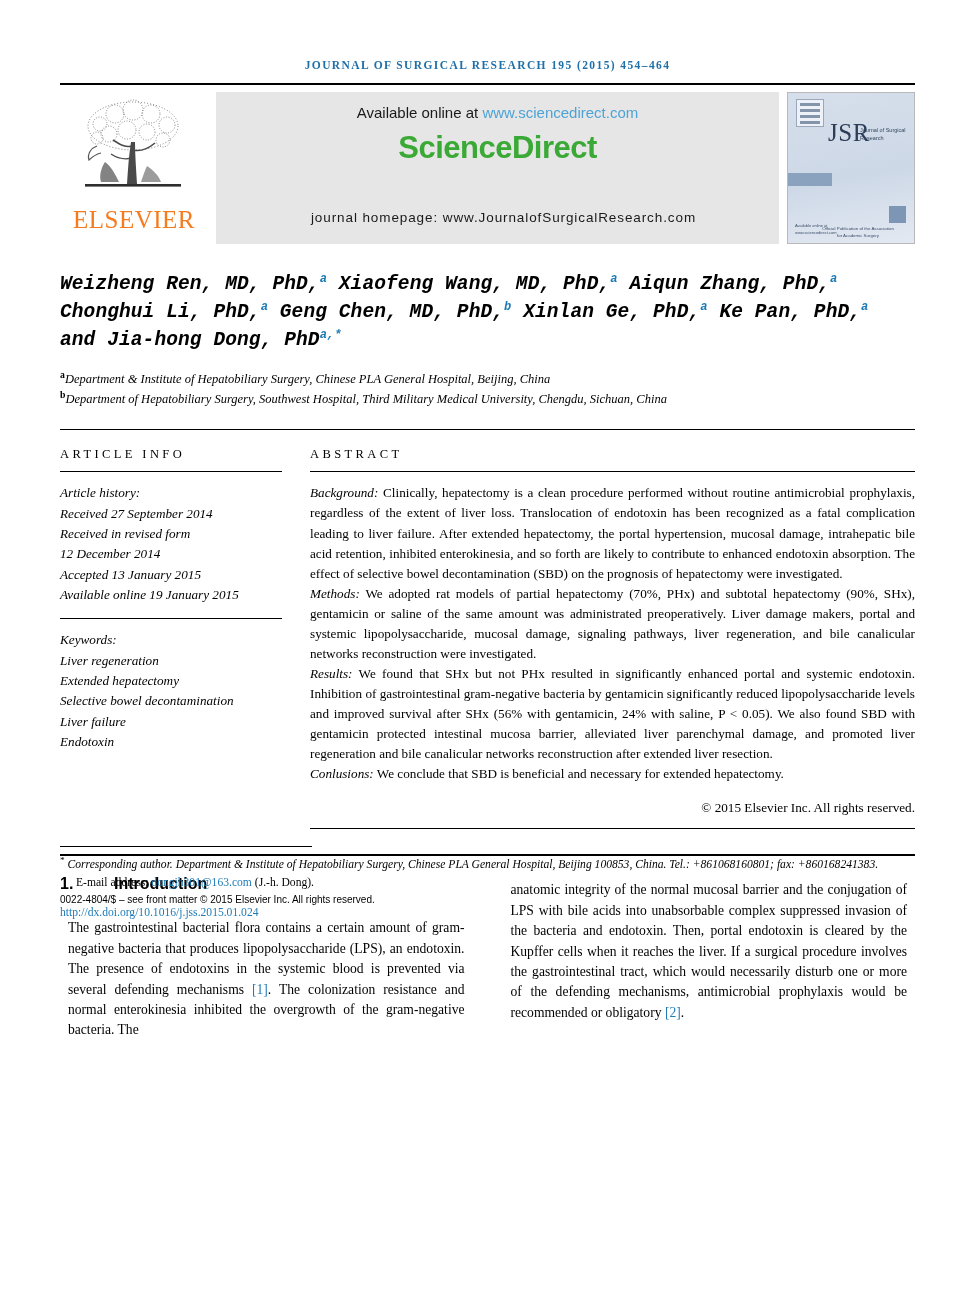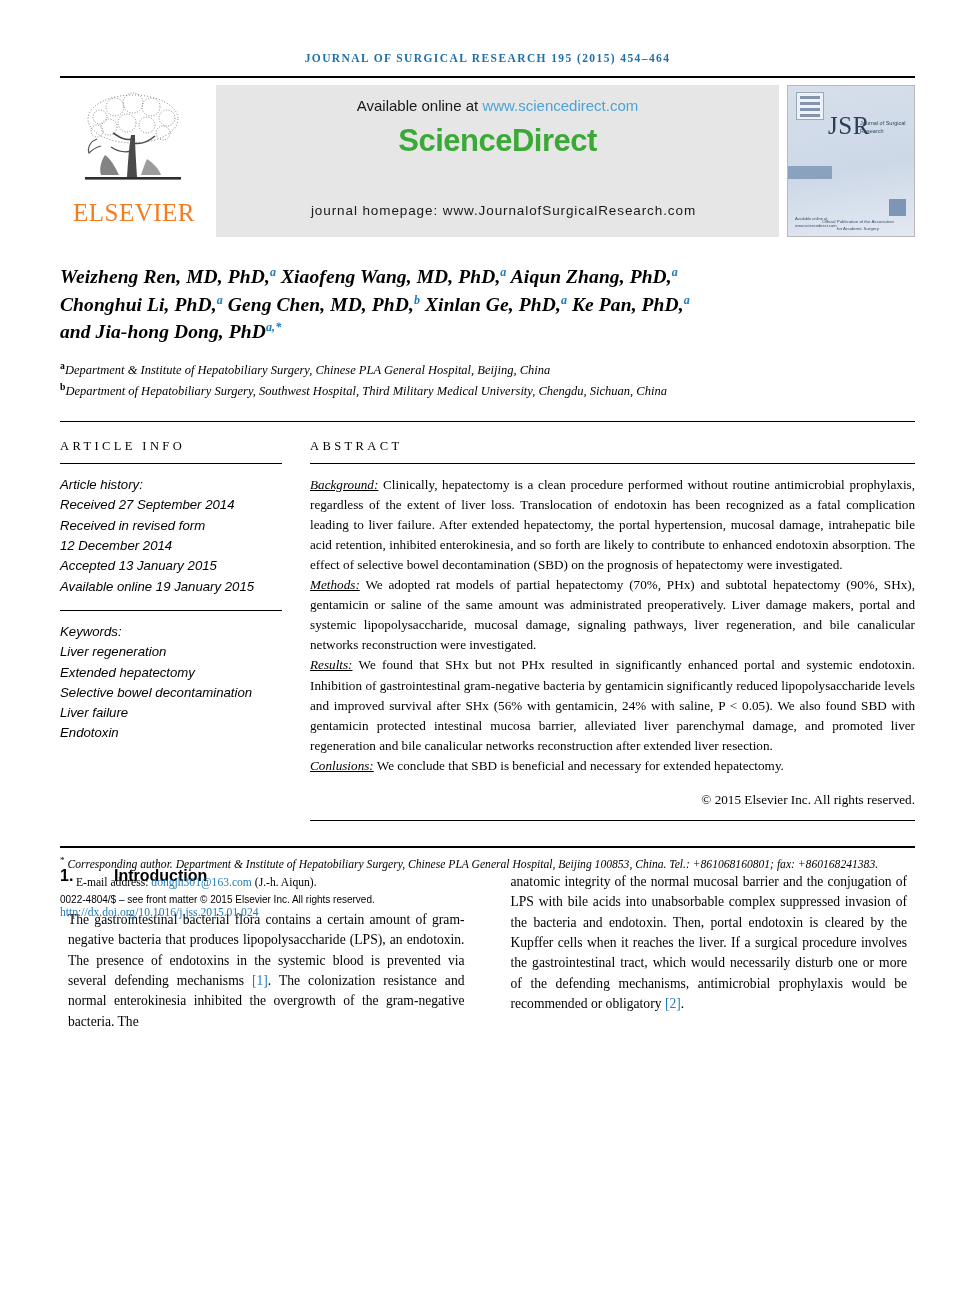--- a/index.html
+++ b/index.html
@@ -13,21 +13,21 @@
     font-family: "Liberation Serif", "DejaVu Serif", serif;
     color: #000000;
     position: relative;
     overflow: hidden;
   }
   .page {
     position: relative;
     width: 975px;
     height: 941px;
     box-sizing: border-box;
-    padding: 4px 60px;
+    padding: 11px 60px;
   }
 
   
   .running-head {
     text-align: center;
     color: #1f6fa8;
     font-family: "Liberation Serif", serif;
     font-size: 11.5px;
     letter-spacing: 1.4px;
     font-variant: small-caps;
@@ -173,21 +173,21 @@
     font-family: "Liberation Sans", sans-serif;
     font-size: 11px;
     font-weight: bold;
     color: #222;
     letter-spacing: -0.3px;
   }
 
   
   .authors {
     margin-top: 26px;
-    font-family: Liberation Serif, serif;
+    font-family: Liberation Mono, monospace;
     font-weight: bold;
     font-style: italic;
     font-size: 19.5px;
     line-height: 1.42;
     letter-spacing: 0.1px;
   }
   .sup {
     font-size: 0.62em;
     vertical-align: super;
     color: #1f7bb6;
@@ -232,37 +232,37 @@
     letter-spacing: 3.4px;
     font-weight: normal;
     text-transform: uppercase;
   }
   .rule-under {
     border-top: 1.6px solid #000;
     margin-top: 9px;
     margin-bottom: 11px;
   }
   .info-block {
-    font-family: Liberation Sans, sans-serif;
+    font-family: Liberation Serif, serif;
     font-style: italic;
     font-size: 13.2px;
     line-height: 1.54;
   }
   .info-rule {
     border-top: 1.6px solid #000;
     margin: 13px 0 11px 0;
   }
   .abstract-body {
     font-family: "Liberation Serif", serif;
     font-size: 13.2px;
     line-height: 1.52;
     text-align: justify;
   }
   .abstract-body p { margin: 0; }
-  .lead { font-style: italic; text-decoration: underline; }
+  .lead { font-style: italic; }
   .copyright {
     text-align: right;
     margin-top: 14px;
     font-size: 13.2px;
   }
   .rule-abs-end {
     border-top: 1px solid #000;
     margin-top: 10px;
   }
 
@@ -455,18 +455,18 @@
       <p><span>The gastrointestinal bacterial flora contains a certain amount of gram-negative bacteria that produces lipopolysaccharide (LPS), an endotoxin. The presence of endotoxins in the systemic blood is prevented via several defending mechanisms </span><span class="cite">[1]</span><span>. The colonization resistance and normal enterokinesia inhibited the overgrowth of the gram-negative bacteria. The</span></p>
     </div>
     <div class="body-col">
       <p><span>anatomic integrity of the normal mucosal barrier and the conjugation of LPS with bile acids into unabsorbable complex suppressed invasion of the bacteria and endotoxin. Then, portal endotoxin is cleared by the Kupffer cells when it reaches the liver. If a surgical procedure involves the gastrointestinal tract, which would necessarily disturb one or more of the defending mechanisms, antimicrobial prophylaxis would be recommended or obligatory </span><span class="cite">[2]</span><span>.</span></p>
     </div>
   </div>
 
   <div class="footnote">
     <div class="fn-rule"></div>
     <div class="fn-corr"><span class="fn-star">*</span> <span>Corresponding author. Department &amp; Institute of Hepatobiliary Surgery, Chinese PLA General Hospital, Beijing 100853, China. Tel.: +861068160801; fax: +860168241383.</span></div>
-    <div class="fn-email"><span>E-mail address: </span><span class="link">dongjh301@163.com</span><span> (J.-h. Aiqun).</span></div>
+    <div class="fn-email"><span>E-mail address: </span><span class="link">dongjh301@163.com</span><span> (J.-h. Dong).</span></div>
     <div class="fn-issn">0022-4804/$ – see front matter © 2015 Elsevier Inc. All rights reserved.</div>
     <div class="fn-doi">http://dx.doi.org/10.1016/j.jss.2015.01.024</div>
   </div>
 
 </div>
 
 </body></html>

